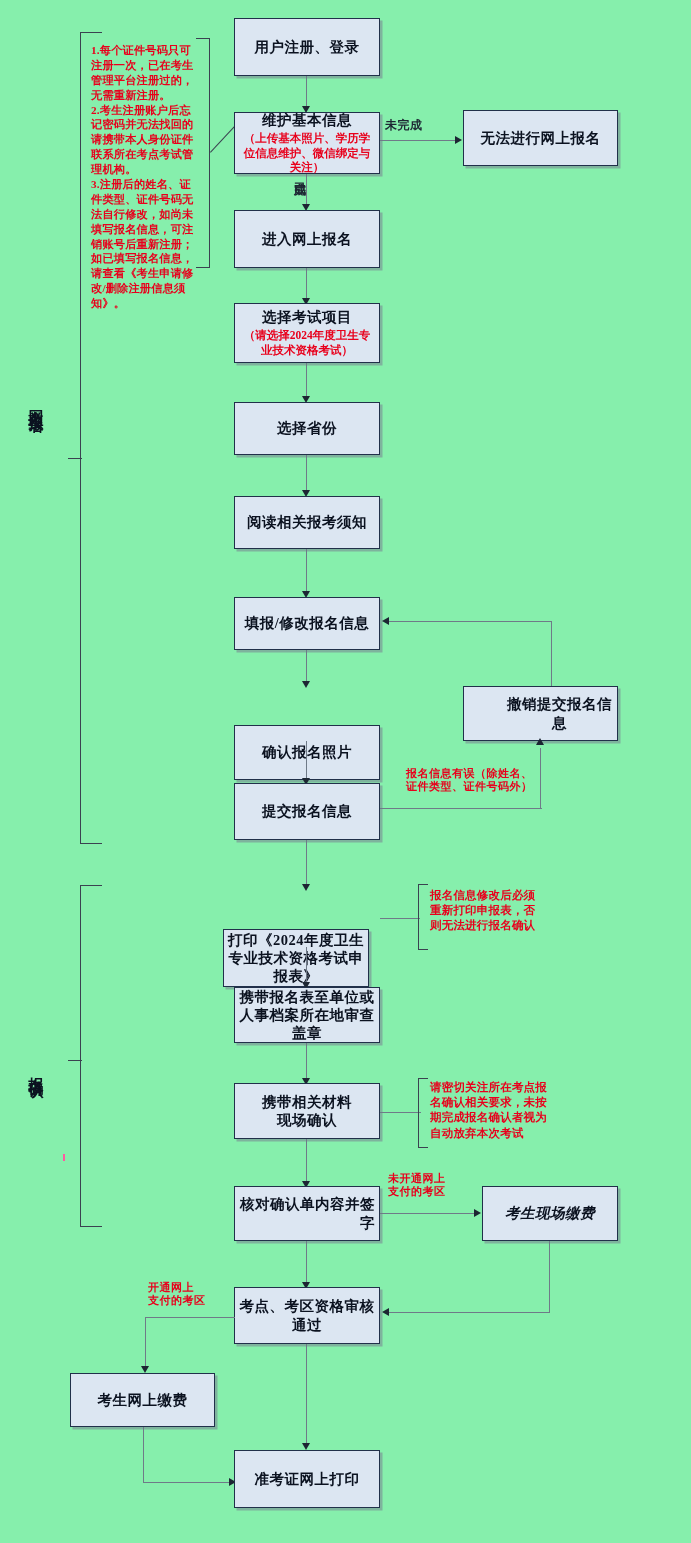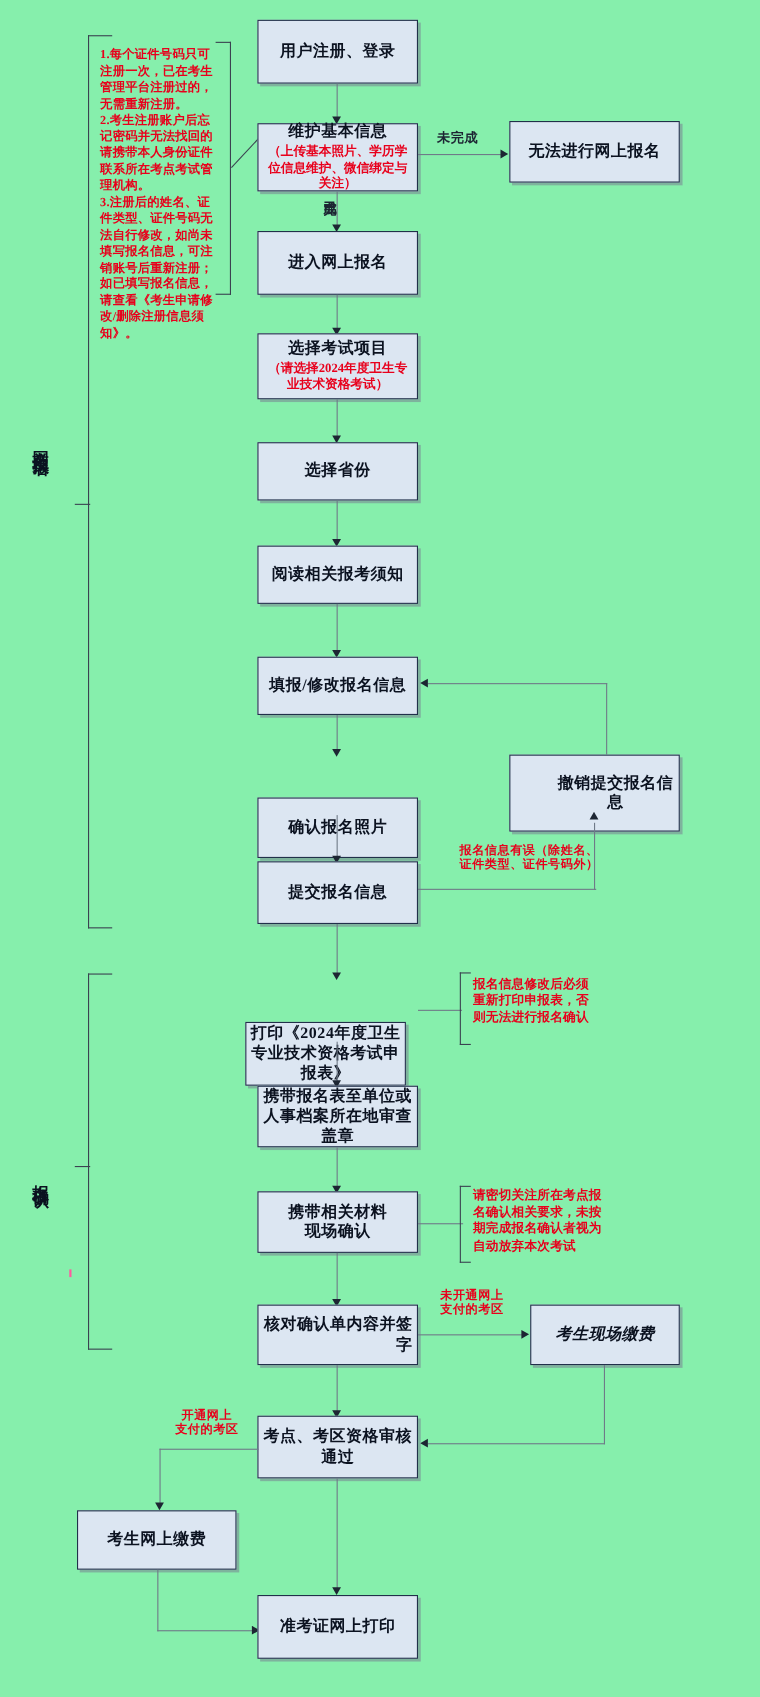--- a/index.html
+++ b/index.html
@@ -81,21 +81,21 @@
   }
 
   
   .edge-label {
     position: absolute;
     font-size: 12px;
     font-weight: 700;
     color: #1d2633;
     letter-spacing: 0.5px;
     line-height: 1.15;
-    text-align: center;
+    text-align: left;
   }
   .edge-label.red { color: #e8001c; font-size: 11px; }
   .edge-label.vert {
     writing-mode: vertical-rl;
     text-orientation: upright;
     letter-spacing: 0;
     line-height: 1;
   }
 
   
@@ -236,21 +236,21 @@
   <div class="hline" style="left:389px; top:621px; width:163px;"></div>
   <div class="vline" style="left:551px; top:621px; height:65px;"></div>
   <div class="arrow-left" style="left:382px; top:617px;"></div>
 
   <div class="node" style="left:234px; top:725px; width:146px; height:55px;">
     <div class="main-lbl">确认报名照片</div>
   </div>
   <div class="vline" style="left:306px; top:741px; height:41px;"></div>
   <div class="arrow-down" style="left:302px; top:778px;"></div>
 
-  <div class="node" style="left:463px; top:686px; width:155px; height:70px;padding-left:38px;">
+  <div class="node" style="left:463px; top:686px; width:155px; height:55px;padding-left:38px;">
     <div class="main-lbl">撤销提交报名信息</div>
   </div>
 
   <div class="node" style="left:234px; top:783px; width:146px; height:57px;">
     <div class="main-lbl">提交报名信息</div>
   </div>
 
   <div class="hline" style="left:380px; top:808px; width:162px;"></div>
   <div class="vline" style="left:540px; top:748px; height:61px;"></div>
   <div class="arrow-down" style="left:536px; top:738px; border-top-color:#1d2633; transform:rotate(180deg);"></div>

